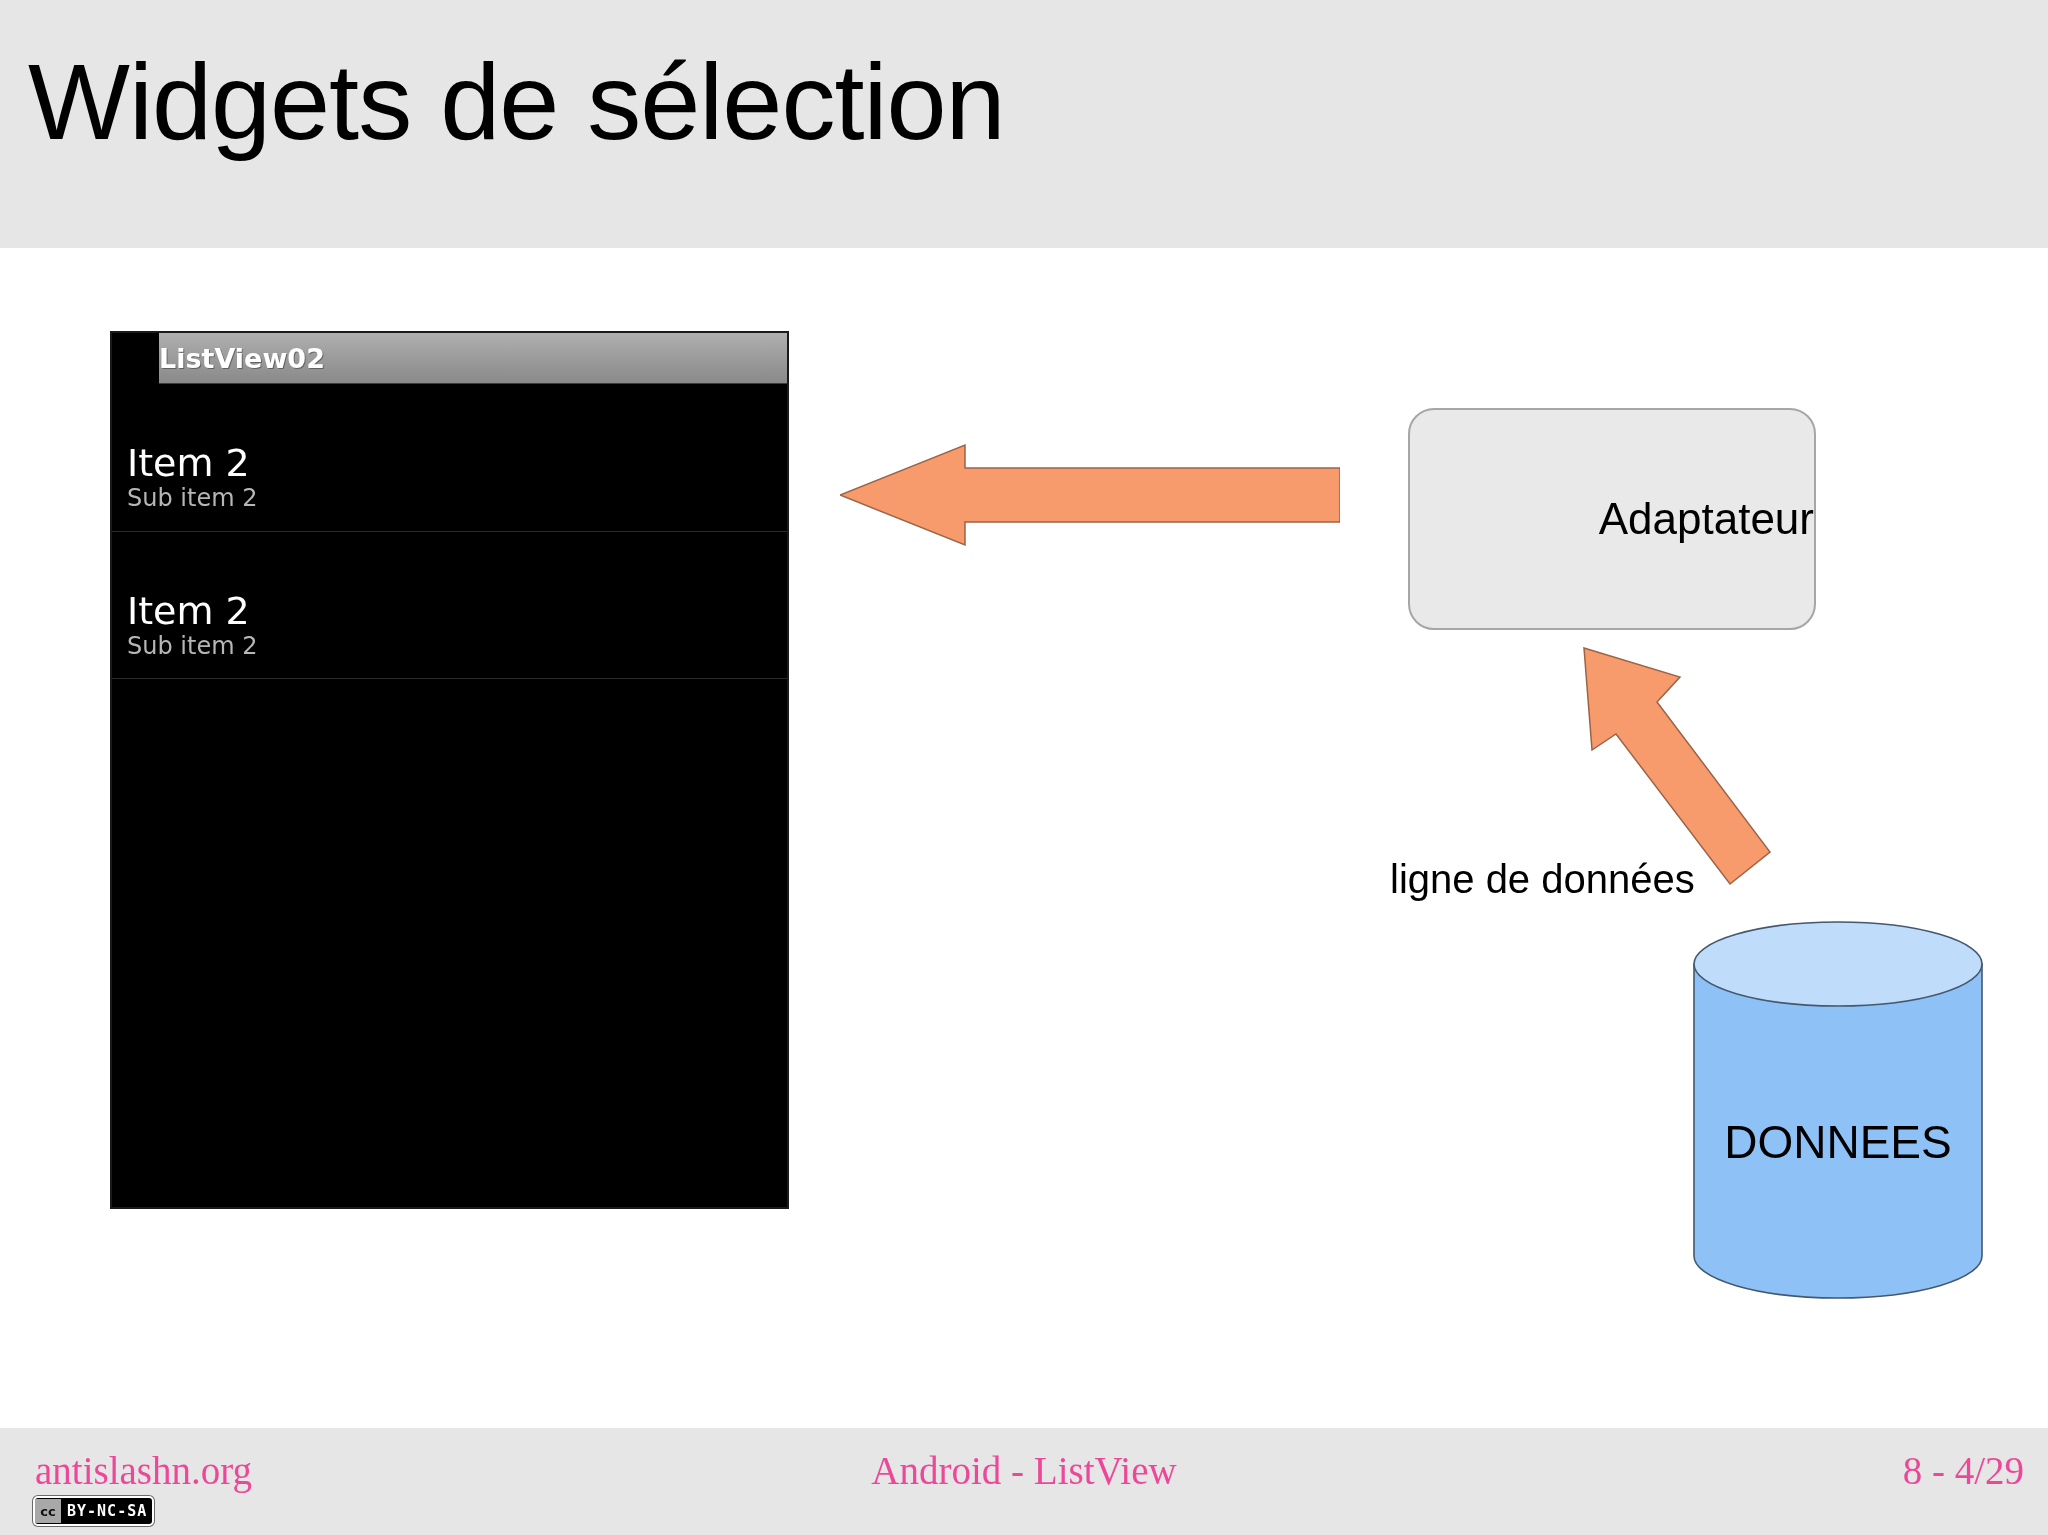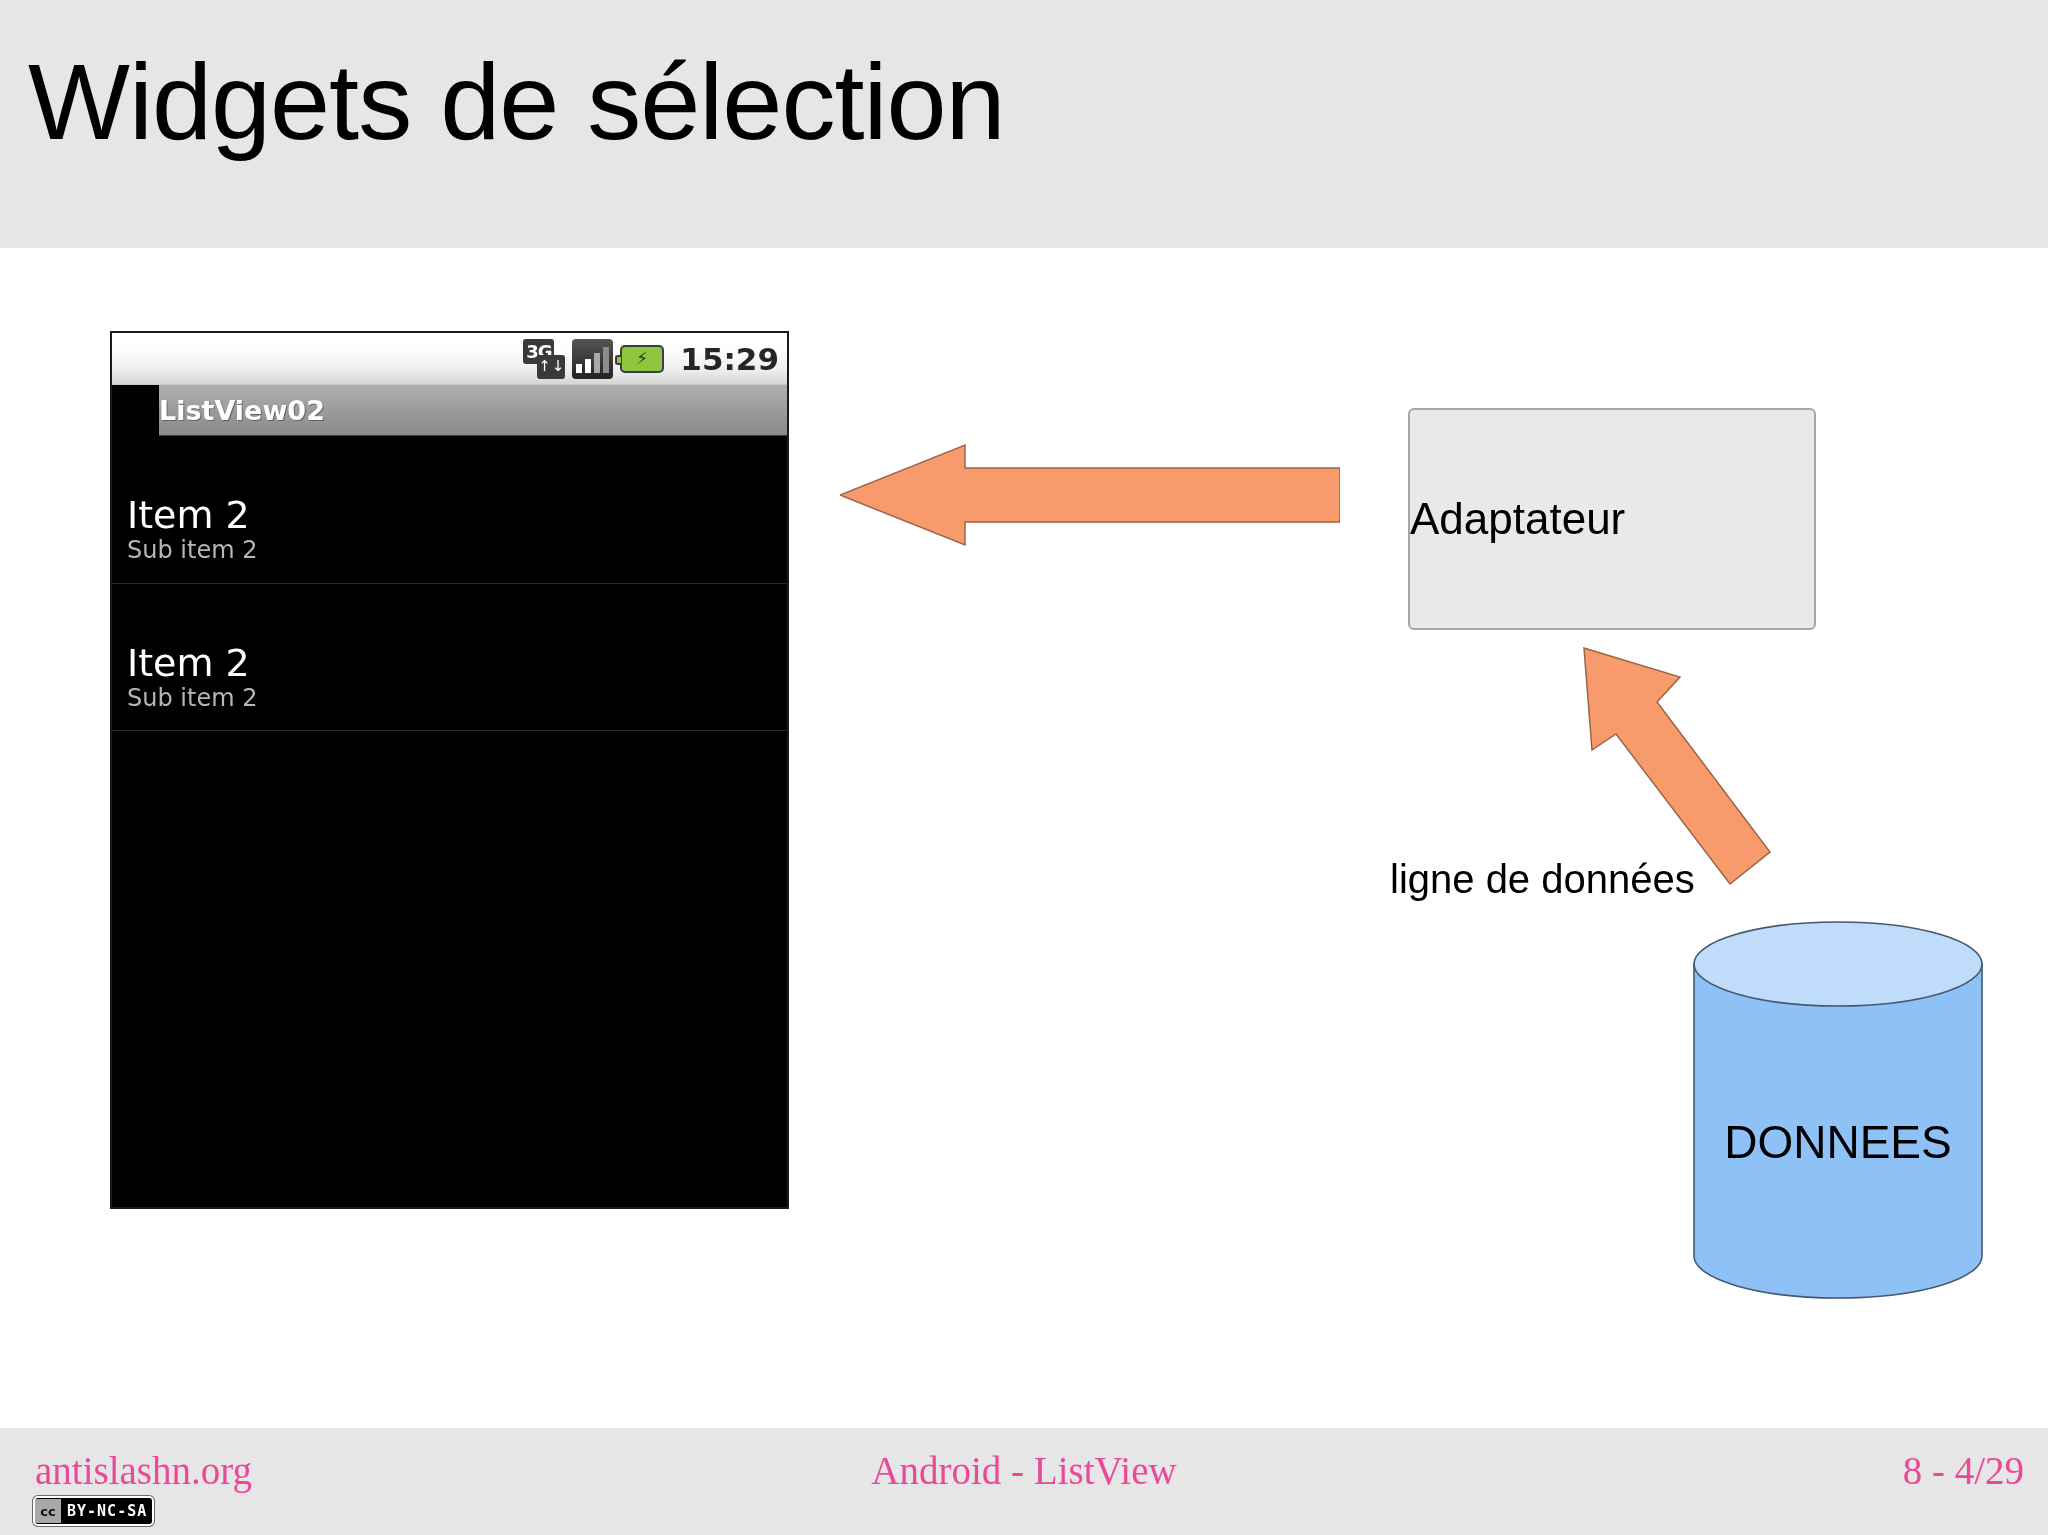--- a/index.html
+++ b/index.html
@@ -223,25 +223,25 @@
 
   
   .adapter-box {
     position: absolute;
     left: 1408px;
     top: 408px;
     width: 408px;
     height: 222px;
     background: #e9e9e9;
     border: 2px solid #a6a6a6;
-    border-radius: 6px;
-    box-sizing: border-box;
-    display: flex;
-    align-items: center;
-    justify-content: flex-start;
+    border-radius: 26px;
+    box-sizing: border-box;
+    display: flex;
+    align-items: center;
+    justify-content: flex-end;
   }
   .adapter-label {
     font-size: 44px;
     color: #000000;
     font-family: "Liberation Sans", sans-serif;
   }
 
   
   .cylinder {
     position: absolute;
@@ -318,45 +318,20 @@
 </head>
 <body>
 
 <div class="slide">
 
   <div class="header-band"></div>
   <div class="slide-title">Widgets de sélection</div>
 
   <div class="phone-shot">
 
-    <div class="status-bar">
-      <div class="sb-icons">
-
-        <div class="icon-3g">
-          <div class="box3g">3G</div>
-          <div class="arrows">
-            <span>↑</span>
-              <span>↓</span>
-          </div>
-        </div>
-
-        <div class="icon-signal">
-          <i class="b1"></i>
-          <i class="b2"></i>
-          <i class="b3"></i>
-          <i class="b4"></i>
-        </div>
-
-        <div class="icon-battery">
-          <span class="bolt">⚡</span>
-        </div>
-
-        <div class="sb-clock">15:29</div>
-      </div>
-    </div>
 
     <div class="title-bar">
       <span class="title-bar-text">ListView02</span>
     </div>
 
     <div class="list-area">
       <div class="list-row">
         <div class="primary">Item 2</div>
         <div class="secondary">Sub item 2</div>
       </div>

